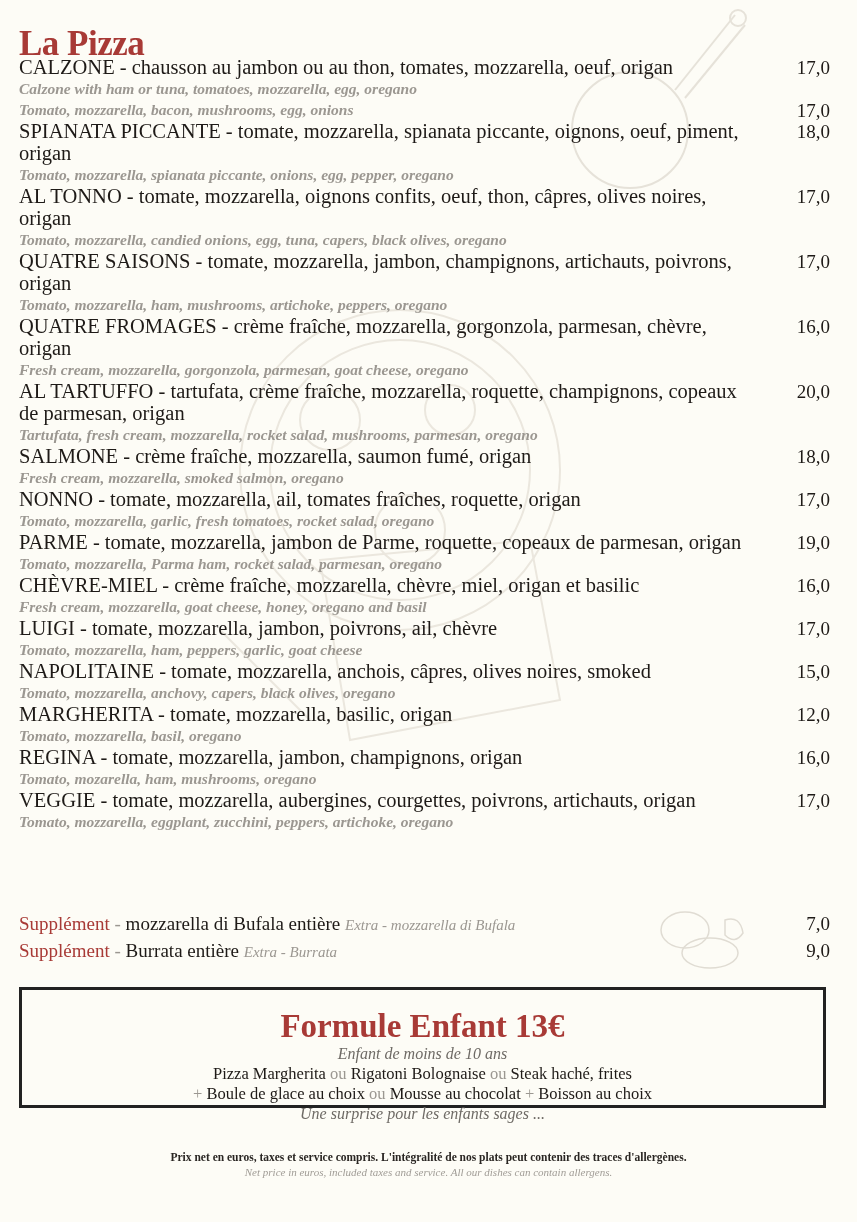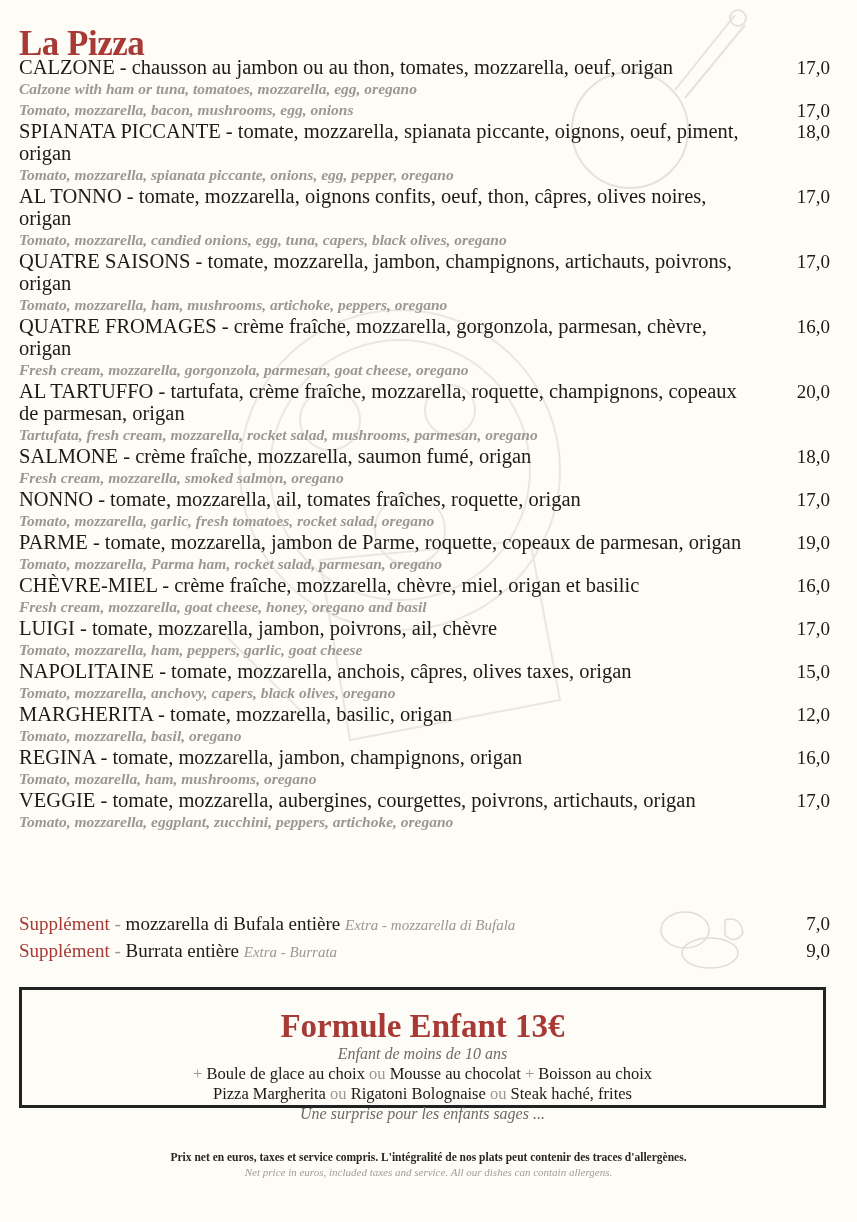--- a/index.html
+++ b/index.html
@@ -153,21 +153,21 @@
         <div class="fr"><span class="name">CHÈVRE-MIEL</span><span> - </span><span>crème fraîche, mozzarella, chèvre, miel, origan et basilic</span></div>
         <div class="en">Fresh cream, mozzarella, goat cheese, honey, oregano and basil</div>
         <span class="price">16,0</span>
       </div>
       <div class="item">
         <div class="fr"><span class="name">LUIGI</span><span> - </span><span>tomate, mozzarella, jambon, poivrons, ail, chèvre</span></div>
         <div class="en">Tomato, mozzarella, ham, peppers, garlic, goat cheese</div>
         <span class="price">17,0</span>
       </div>
       <div class="item">
-        <div class="fr"><span class="name">NAPOLITAINE</span><span> - </span><span>tomate, mozzarella, anchois, câpres, olives taxes, origan</span></div>
+        <div class="fr"><span class="name">NAPOLITAINE</span><span> - </span><span>tomate, mozzarella, anchois, câpres, olives noires, smoked</span></div>
         <div class="en">Tomato, mozzarella, anchovy, capers, black olives, oregano</div>
         <span class="price">15,0</span>
       </div>
       <div class="item">
         <div class="fr"><span class="name">MARGHERITA</span><span> - </span><span>tomate, mozzarella, basilic, origan</span></div>
         <div class="en">Tomato, mozzarella, basil, oregano</div>
         <span class="price">12,0</span>
       </div>
       <div class="item">
         <div class="fr"><span class="name">REGINA</span><span> - </span><span>tomate, mozzarella, jambon, champignons, origan</span></div>
@@ -192,33 +192,33 @@
       <span class="s-en">Extra - Burrata</span>
       <span class="price">9,0</span>
     </div>
   </div>
 </div>
 
 <div class="formule">
   <div class="f-title">Formule Enfant 13€</div>
   <div class="f-sub">Enfant de moins de 10 ans</div>
   <div class="f-line">
+    <span>Pizza Margherita</span>
+    <span class="ou">ou</span>
+    <span>Rigatoni Bolognaise</span>
+    <span class="ou">ou</span>
+    <span>Steak haché, frites</span>
+  </div>
+  <div class="f-line">
     <span class="plus">+</span>
     <span>Boule de glace au choix</span>
     <span class="ou">ou</span>
     <span>Mousse au chocolat</span>
     <span class="plus">+</span>
     <span>Boisson au choix</span>
   </div>
-  <div class="f-line">
-    <span>Pizza Margherita</span>
-    <span class="ou">ou</span>
-    <span>Rigatoni Bolognaise</span>
-    <span class="ou">ou</span>
-    <span>Steak haché, frites</span>
-  </div>
   <div class="f-sub">Une surprise pour les enfants sages ...</div>
 </div>
 
 <div class="footer">
   <div class="fr-note">Prix net en euros, taxes et service compris.  L'intégralité de nos plats peut contenir des traces d'allergènes.</div>
   <div class="en-note">Net price in euros, included taxes and service. All our dishes can contain allergens.</div>
 </div>
 
 </body></html>

